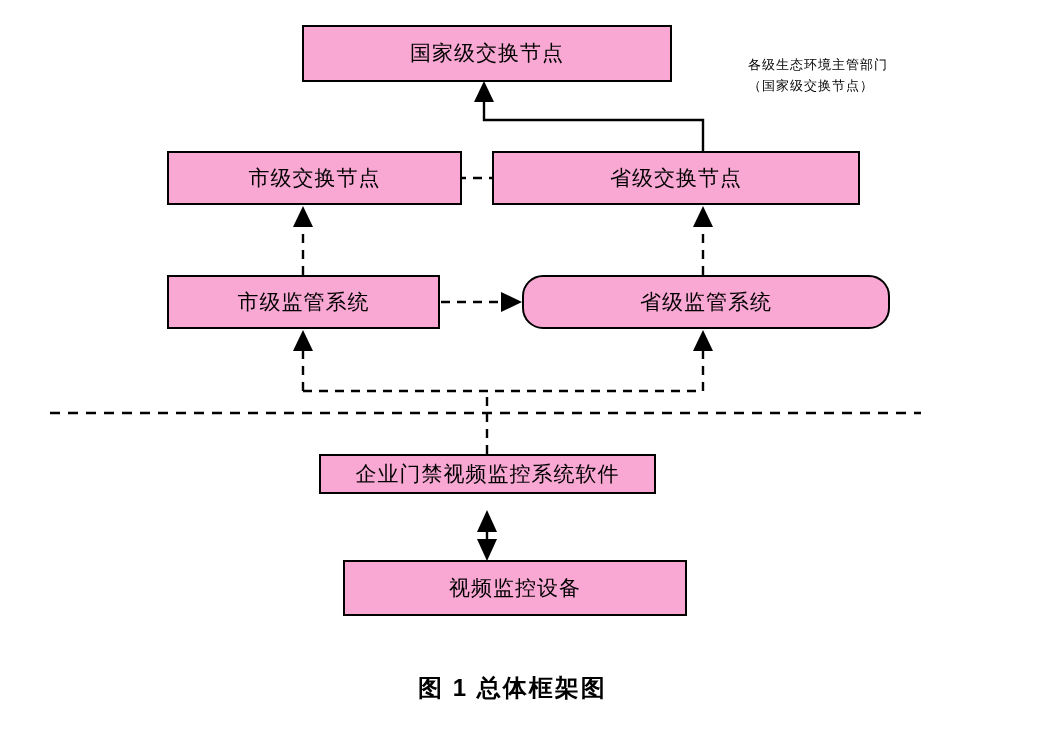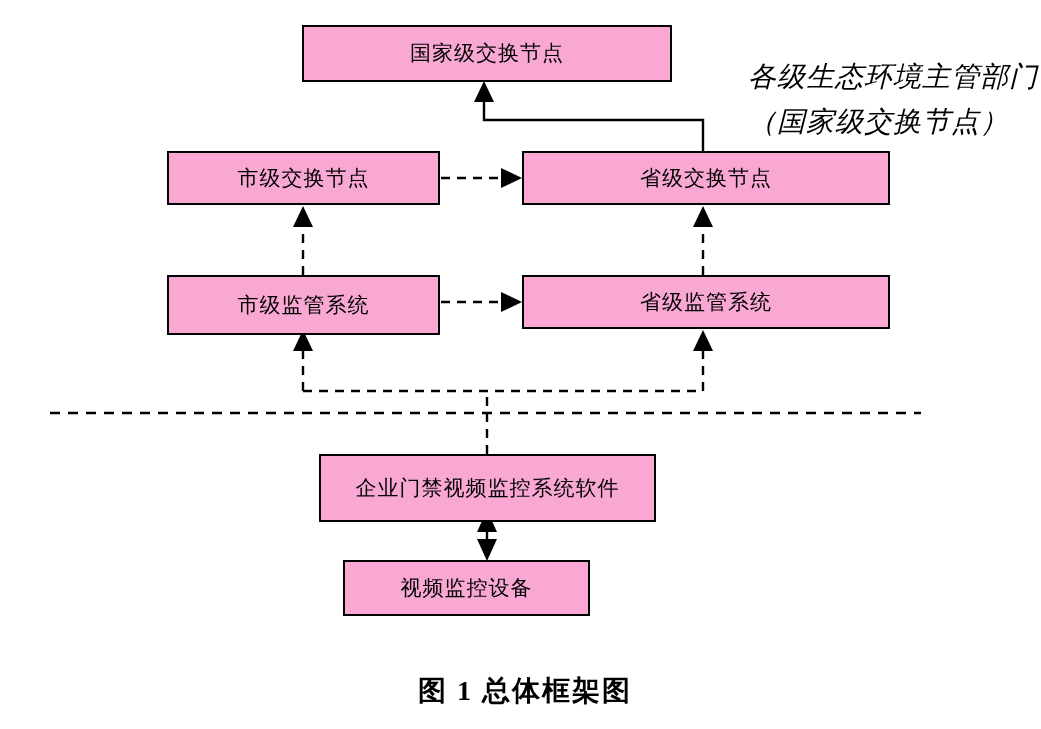--- a/index.html
+++ b/index.html
@@ -27,35 +27,34 @@
     align-items: center;
     justify-content: center;
     font-size: 21px;
     letter-spacing: 1px;
     line-height: 1;
     z-index: 5;
     white-space: nowrap;
   }
   .freetext {
     position: absolute;
-    font-size: 28px;
+    font-size: 13px;
     letter-spacing: 1px;
     line-height: 1.6;
     white-space: nowrap;
     z-index: 4;
-    font-style: italic;
   }
   .caption {
     position: absolute;
-    font-size: 28px;
+    font-size: 24px;
     font-weight: bold;
     letter-spacing: 2px;
     white-space: nowrap;
     z-index: 4;
-    font-family: Liberation Serif, serif;
+    font-family: Liberation Sans, sans-serif;
   }
   svg.wires {
     position: absolute;
     left: 0;
     top: 0;
     width: 1041px;
     height: 729px;
     z-index: 2;
     overflow: visible;
   }
@@ -131,41 +130,41 @@
       <polygon class="arrow-head" points="487,510 477,532 497,532"></polygon>
       <polygon class="arrow-head" points="487,561 477,539 497,539"></polygon>
     </g>
 
   </svg>
 
   <div class="box" style="left:302px; top:25px; width:370px; height:57px;">
     <span>国家级交换节点</span>
   </div>
 
-  <div class="box" style="left:167px; top:151px; width:273px; height:54px;">
+  <div class="box" style="left:167px; top:151px; width:295px; height:54px;">
     <span>市级交换节点</span>
   </div>
 
-  <div class="box" style="left:522px; top:151px; width:368px; height:54px;">
+  <div class="box" style="left:492px; top:151px; width:368px; height:54px;">
     <span>省级交换节点</span>
   </div>
 
-  <div class="box" style="left:167px; top:275px; width:273px; height:60px;">
+  <div class="box" style="left:167px; top:275px; width:273px; height:54px;">
     <span>市级监管系统</span>
   </div>
 
-  <div class="box" style="left:522px; top:275px; width:368px; height:54px;">
+  <div class="box" style="left:522px; top:275px; width:368px; height:54px;border-radius:21px;">
     <span>省级监管系统</span>
   </div>
 
-  <div class="box" style="left:319px; top:454px; width:337px; height:68px;">
+  <div class="box" style="left:319px; top:454px; width:337px; height:40px;">
     <span>企业门禁视频监控系统软件</span>
   </div>
 
-  <div class="box" style="left:343px; top:560px; width:247px; height:56px;">
+  <div class="box" style="left:343px; top:560px; width:344px; height:56px;">
     <span>视频监控设备</span>
   </div>
 
   <div class="freetext" style="left:748px; top:55px;">
     <div>各级生态环境主管部门</div>
     <div>（国家级交换节点）</div>
   </div>
 
 
   <div class="caption" style="left:418px; top:672px;">图 1  总体框架图</div>

